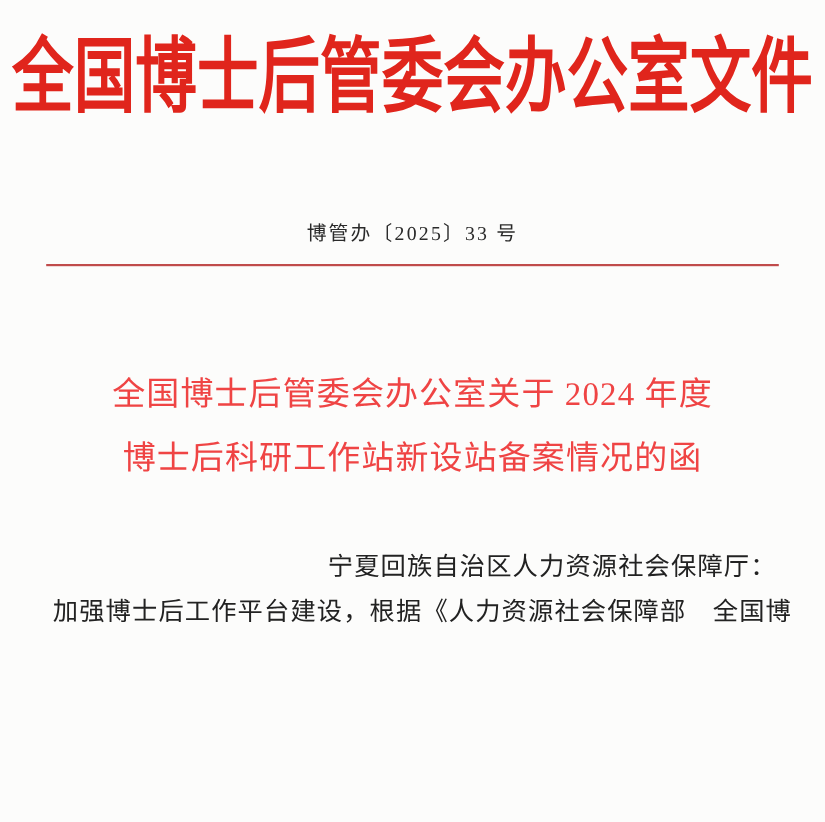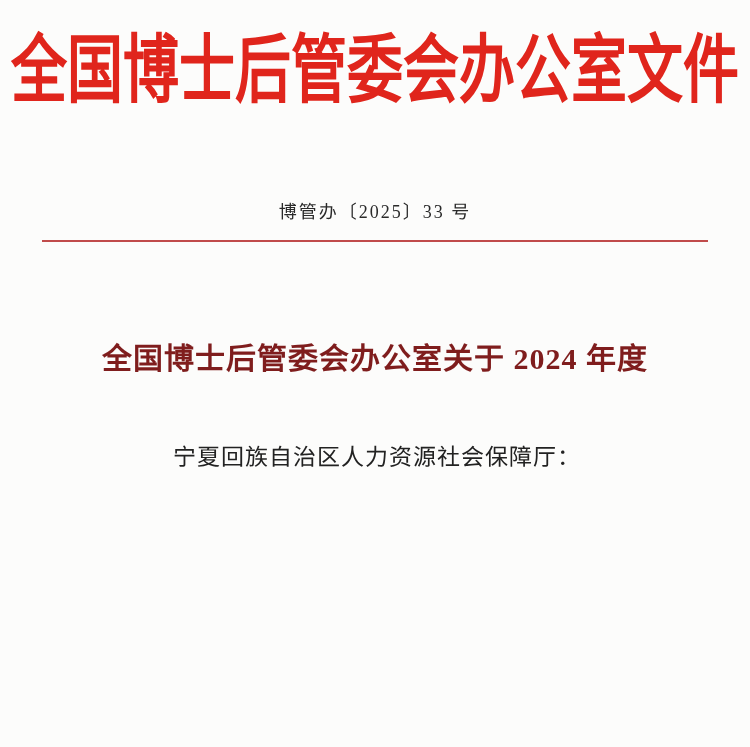--- a/index.html
+++ b/index.html
@@ -52,37 +52,37 @@
     width:666px;
     height:2px;
     margin:14px auto 0 auto;
     background:var(--rule-red);
     border:none;
   }
   
   .doc-title{
     margin:88px 0 0 0;
     font-size:30px;
-    font-weight:700;
+    font-weight:400;
     line-height:58px;
     text-align:center;
-    color:#7f1d1d;
+    color:#ef4444;
     letter-spacing:1px;
   }
   
   .body-block{
     margin-top:49px;
     padding:0 44px 0 48px;
     font-size:23px;
     color:#222;
   }
   .salutation{
     height:41px;
     line-height:41px;
-    text-align:center;
+    text-align:right;
     letter-spacing:1px;
     white-space:nowrap;
   }
   .para-line{
     height:41px;
     line-height:41px;
     text-align:justify;
     text-align-last:justify;
     letter-spacing:1px;
     white-space:nowrap;
@@ -97,20 +97,22 @@
 <div class="page">
 
   <div class="masthead">全国博士后管委会办公室文件</div>
 
   <div class="doc-number">博管办〔2025〕33 号</div>
 
   <hr class="red-rule">
 
   <h1 class="doc-title">
     <div>全国博士后管委会办公室关于 2024 年度</div>
+    <div>博士后科研工作站新设站备案情况的函</div>
   </h1>
 
   <div class="body-block">
     <div class="salutation">宁夏回族自治区人力资源社会保障厅：</div>
 
+    <div class="para-line">加强博士后工作平台建设，根据《人力资源社会保障部　全国博</div>
   </div>
 
 </div>
 
 </body></html>

